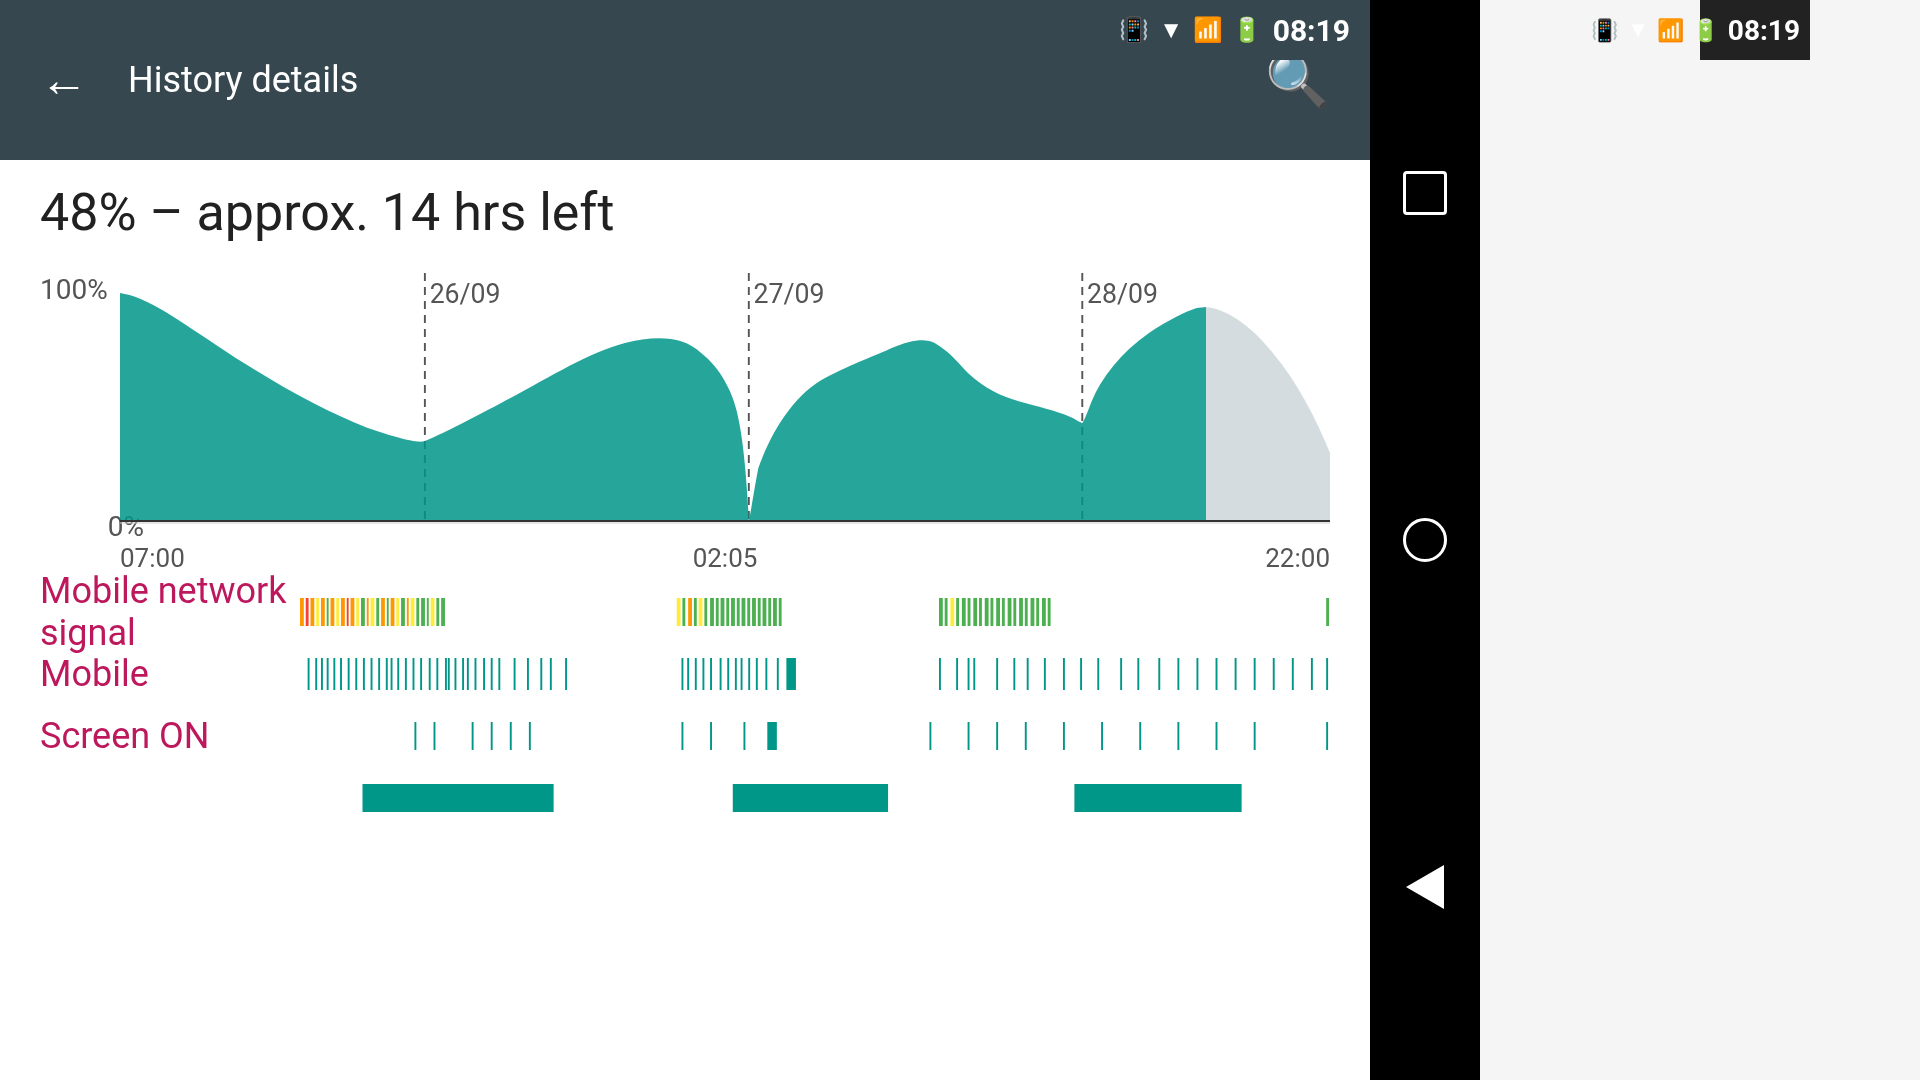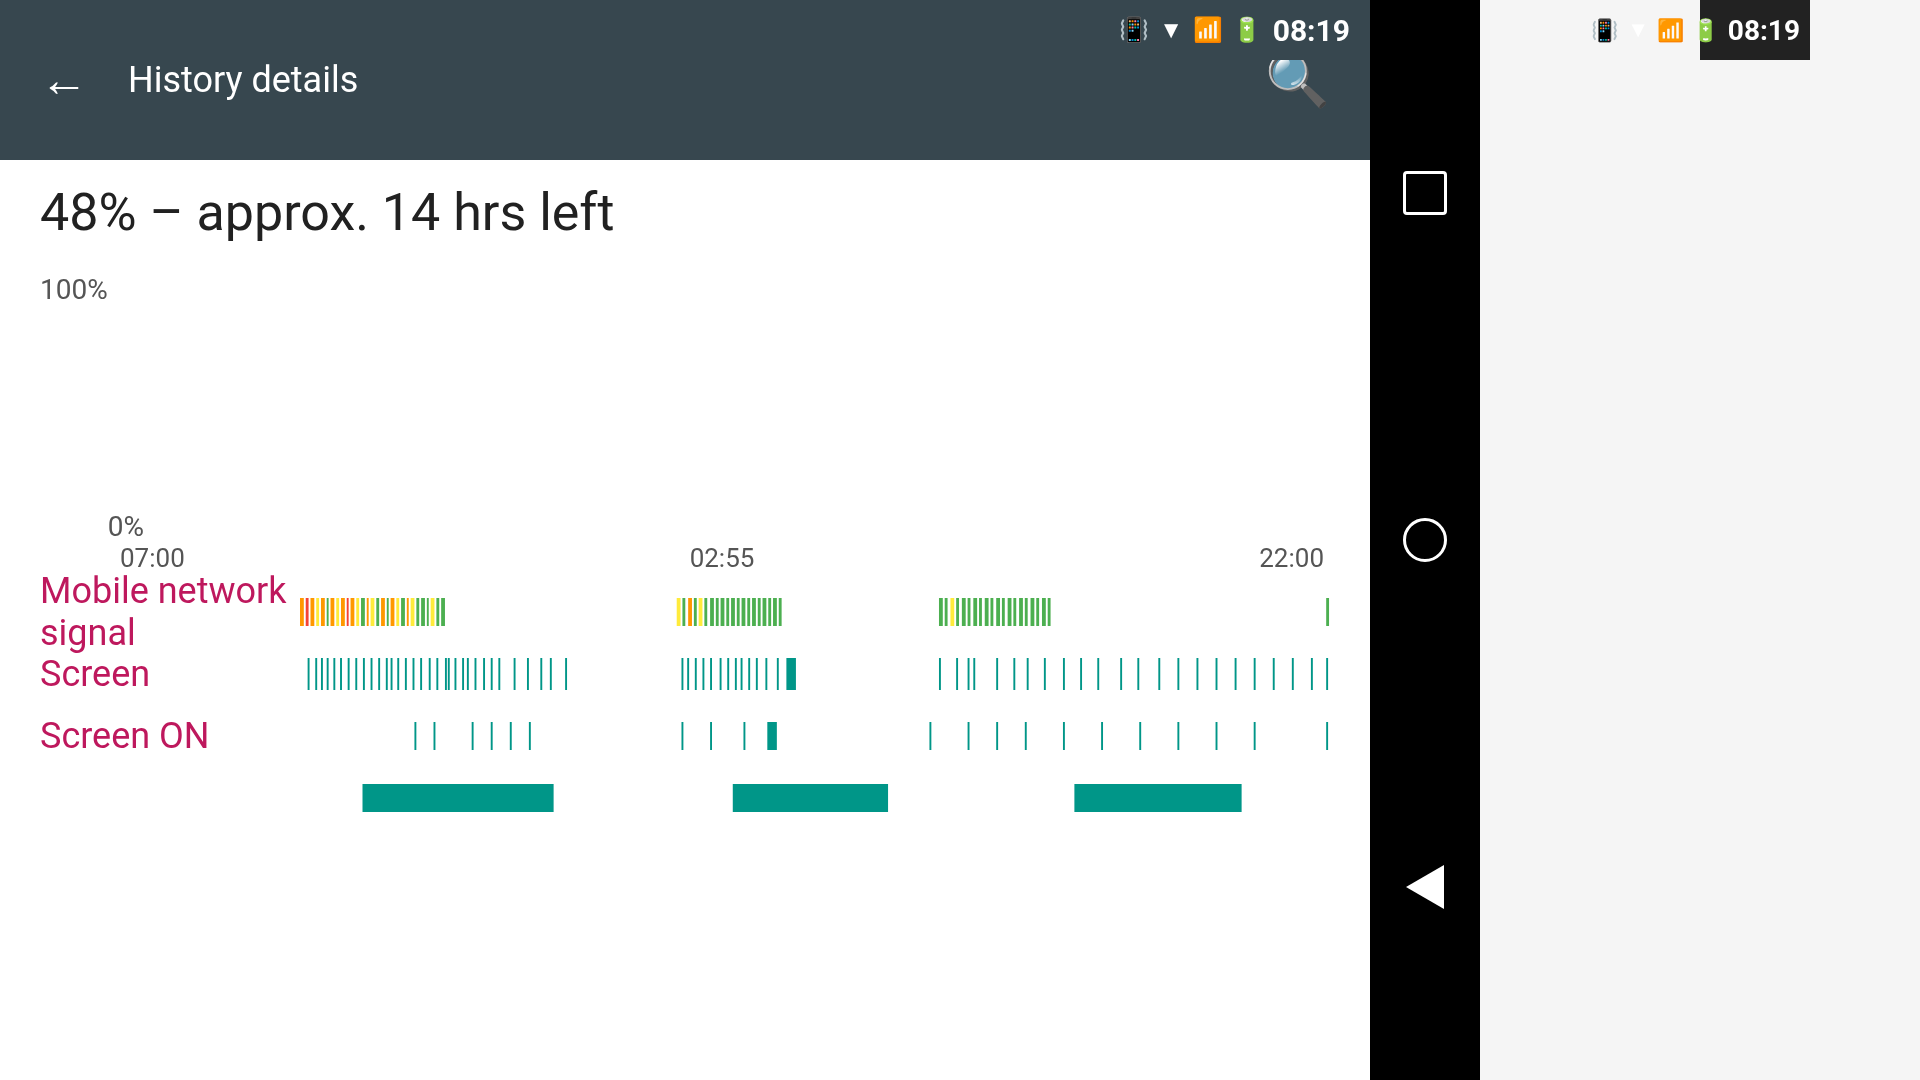--- a/index.html
+++ b/index.html
@@ -92,21 +92,21 @@
     .chart-svg-area {
       position: absolute;
       left: 80px;
       right: 0;
       top: 0;
       bottom: 30px;
     }
     .chart-x-labels {
       position: absolute;
       left: 80px;
-      right: 6px;
+      right: 0;
       bottom: 0;
       height: 30px;
       display: flex;
       justify-content: space-between;
       align-items: center;
     }
     .chart-x-label {
       font-size: 26px;
       color: #555;
     }
@@ -190,24 +190,77 @@
 
     <div class="battery-summary">48% – approx. 14 hrs left</div>
 
     <div class="chart-container">
 
       <div class="chart-labels-y">
         <span class="chart-label-y">100%</span>
         <span class="chart-label-y" style="align-self:flex-end">0%</span>
       </div>
 
+      <div class="chart-svg-area">
+        <svg width="100%" height="100%" viewBox="0 0 1270 270" preserveAspectRatio="none">
+
+          <line x1="0" y1="250" x2="1270" y2="250" stroke="#ccc" stroke-width="1"></line>
+
+          <line x1="320" y1="0" x2="320" y2="250" stroke="#555" stroke-width="2" stroke-dasharray="8,6"></line>
+          <line x1="660" y1="0" x2="660" y2="250" stroke="#555" stroke-width="2" stroke-dasharray="8,6"></line>
+          <line x1="1010" y1="0" x2="1010" y2="250" stroke="#555" stroke-width="2" stroke-dasharray="8,6"></line>
+
+          <text x="325" y="30" font-size="28" fill="#555">26/09</text>
+          <text x="665" y="30" font-size="28" fill="#555">27/09</text>
+          <text x="1015" y="30" font-size="28" fill="#555">28/09</text>
+
+          <path d="
+            M 0,20
+            L 10,22
+            C 40,30 80,60 130,90
+            C 180,120 220,140 260,155
+            C 300,168 315,170 320,168
+            C 340,160 360,150 400,130
+            C 450,105 490,80 530,70
+            C 560,63 590,62 610,80
+            C 630,95 645,120 650,150
+            C 655,175 658,210 660,248
+            C 662,240 665,220 670,195
+            C 685,155 710,120 740,105
+            C 770,90 795,82 810,75
+            C 830,67 845,65 855,70
+            C 870,78 880,90 890,100
+            C 910,118 930,125 950,130
+            C 970,135 990,140 1000,145
+            C 1005,148 1010,150 1010,150
+            C 1012,148 1015,140 1020,128
+            C 1030,105 1050,80 1080,60
+            C 1100,47 1120,38 1130,35
+            L 1140,34
+            L 1140,248
+            L 0,248
+            Z
+          " fill="#009688" opacity="0.85"></path>
+
+          <path d="
+            M 1140,34
+            C 1160,36 1185,50 1210,80
+            C 1235,108 1255,145 1270,180
+            L 1270,248
+            L 1140,248
+            Z
+          " fill="#cfd8dc" opacity="0.9"></path>
+
+          <line x1="0" y1="248" x2="1270" y2="248" stroke="#333" stroke-width="2"></line>
+        </svg>
+      </div>
 
       <div class="chart-x-labels">
         <span class="chart-x-label">07:00</span>
-        <span class="chart-x-label">02:55</span>
+        <span class="chart-x-label">02:05</span>
         <span class="chart-x-label">22:00</span>
       </div>
     </div>
 
     <div class="activity-row">
       <span class="activity-label">Mobile network signal</span>
       <div class="activity-bar-area">
         <svg width="100%" height="36" viewBox="0 0 1080 36" preserveAspectRatio="none">
 
           <rect x="0" y="4" width="4" height="28" fill="#ff9800"></rect>
@@ -282,21 +335,21 @@
           <rect x="778" y="4" width="4" height="28" fill="#4caf50"></rect>
           <rect x="784" y="4" width="3" height="28" fill="#4caf50"></rect>
 
           <rect x="1076" y="4" width="3" height="28" fill="#4caf50"></rect>
         </svg>
       </div>
     </div>
 
 
     <div class="activity-row">
-      <span class="activity-label">Screen</span>
+      <span class="activity-label">Mobile</span>
       <div class="activity-bar-area">
         <svg width="100%" height="36" viewBox="0 0 1080 36" preserveAspectRatio="none">
 
           <rect x="8" y="2" width="2" height="32" fill="#009688"></rect>
           <rect x="16" y="2" width="2" height="32" fill="#009688"></rect>
           <rect x="22" y="2" width="2" height="32" fill="#009688"></rect>
           <rect x="28" y="2" width="2" height="32" fill="#009688"></rect>
           <rect x="35" y="2" width="2" height="32" fill="#009688"></rect>
           <rect x="42" y="2" width="2" height="32" fill="#009688"></rect>
           <rect x="50" y="2" width="2" height="32" fill="#009688"></rect>

